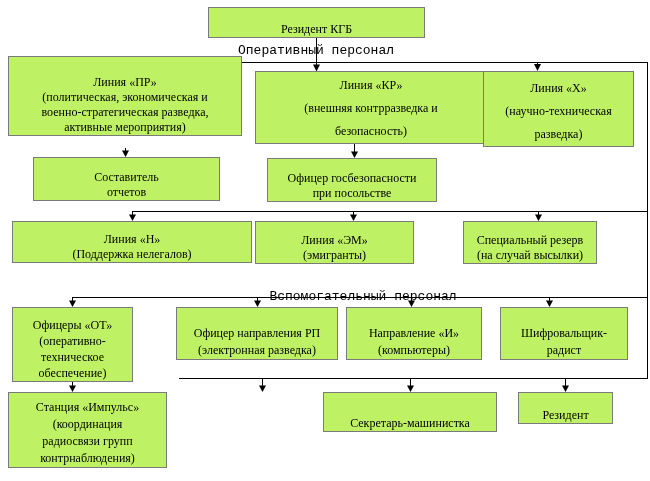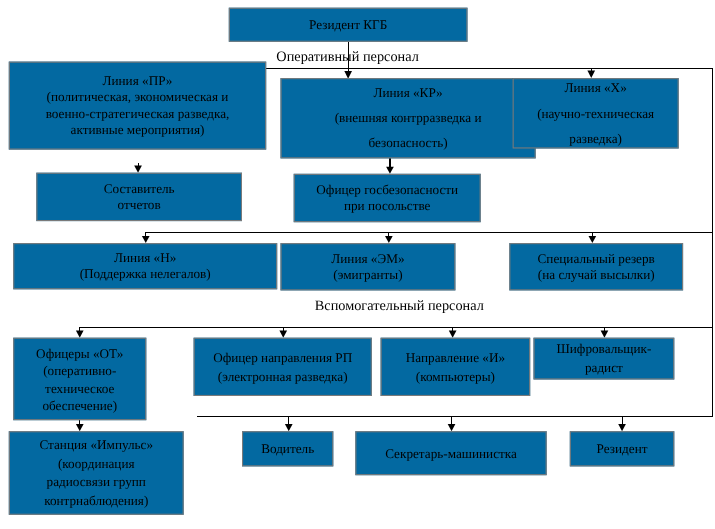--- a/index.html
+++ b/index.html
@@ -4,31 +4,32 @@
 <style>
   html,body { margin:0; padding:0; background:#fff; }
   .stage {
     position:relative; width:650px; height:481px; background:#ffffff;
     font-family:"Liberation Serif","DejaVu Serif",serif; color:#000;
     overflow:hidden;
   }
   svg.connectors { position:absolute; left:0; top:0; z-index:1; }
   .box {
     position:absolute; box-sizing:border-box; z-index:2;
-    border:1px solid #7a7a7a; background:#0369a1;
-    display:flex; align-items:center; justify-content:center;
+    border:1px solid #7a7a7a; background:#bef264;
+    display:flex; align-items:flex-end; justify-content:center;
     text-align:center; font-size:12px; line-height:15px;
   }
   .box .lbl { white-space:pre-line; }
   .lh16 { line-height:16px; }
   .lh17 { line-height:17px; }
   .lh23 { line-height:23px; }
   .seclabel {
     position:absolute; z-index:2; font-size:13px; white-space:nowrap;
     transform:translateX(-50%);
+    font-family:Liberation Mono, monospace;
   }
 </style>
 </head>
 <body>
 
 <div class="stage">
 
   <svg class="connectors" width="650" height="481" viewBox="0 0 650 481">
     <g stroke="#000" stroke-width="1" shape-rendering="crispEdges" fill="none">
       <line x1="316.5" y1="38" x2="316.5" y2="66"></line>
@@ -82,21 +83,21 @@
     <span class="lbl">Линия «ПР»
 (политическая, экономическая и
 военно-стратегическая разведка,
 активные мероприятия)</span>
   </div>
   <div class="box lh23" style="left:255px;top:71px;width:232px;height:73px">
     <span class="lbl">Линия «КР»
 (внешняя контрразведка и
 безопасность)</span>
   </div>
-  <div class="box lh23" style="left:466px;top:71px;width:151px;height:64px">
+  <div class="box lh23" style="left:483px;top:71px;width:151px;height:76px">
     <span class="lbl">Линия «Х»
 (научно-техническая
 разведка)</span>
   </div>
 
   <div class="box" style="left:33px;top:157px;width:187px;height:44px">
     <span class="lbl">Составитель
 отчетов</span>
   </div>
   <div class="box" style="left:267px;top:158px;width:170px;height:44px">
@@ -105,54 +106,51 @@
   </div>
 
   <div class="box" style="left:12px;top:221px;width:240px;height:42px">
     <span class="lbl">Линия «Н»
 (Поддержка нелегалов)</span>
   </div>
   <div class="box" style="left:255px;top:221px;width:159px;height:43px">
     <span class="lbl">Линия «ЭМ»
 (эмигранты)</span>
   </div>
-  <div class="box" style="left:463px;top:221px;width:158px;height:43px">
+  <div class="box" style="left:463px;top:221px;width:134px;height:43px">
     <span class="lbl">Специальный резерв
 (на случай высылки)</span>
   </div>
 
-  <div class="seclabel" style="left:363px;top:270px">Вспомогательный персонал</div>
+  <div class="seclabel" style="left:363px;top:289px">Вспомогательный персонал</div>
 
   <div class="box lh16" style="left:12px;top:307px;width:121px;height:75px">
     <span class="lbl">Офицеры «ОТ»
 (оперативно-
 техническое
 обеспечение)</span>
   </div>
   <div class="box lh17" style="left:176px;top:307px;width:162px;height:53px">
     <span class="lbl">Офицер направления РП
 (электронная разведка)</span>
   </div>
   <div class="box lh17" style="left:346px;top:307px;width:136px;height:53px">
     <span class="lbl">Направление «И»
 (компьютеры)</span>
   </div>
-  <div class="box lh17" style="left:485px;top:307px;width:128px;height:38px">
+  <div class="box lh17" style="left:500px;top:307px;width:128px;height:53px">
     <span class="lbl">Шифровальщик-
 радист</span>
   </div>
 
   <div class="box lh17" style="left:8px;top:392px;width:159px;height:76px">
     <span class="lbl">Станция «Импульс»
 (координация
 радиосвязи групп
 контрнаблюдения)</span>
-  </div>
-  <div class="box" style="left:220px;top:392px;width:83px;height:32px">
-    <span class="lbl">Водитель</span>
   </div>
   <div class="box" style="left:323px;top:392px;width:174px;height:40px">
     <span class="lbl">Секретарь-машинистка</span>
   </div>
   <div class="box" style="left:518px;top:392px;width:95px;height:32px">
     <span class="lbl">Резидент</span>
   </div>
 
 </div>
 

